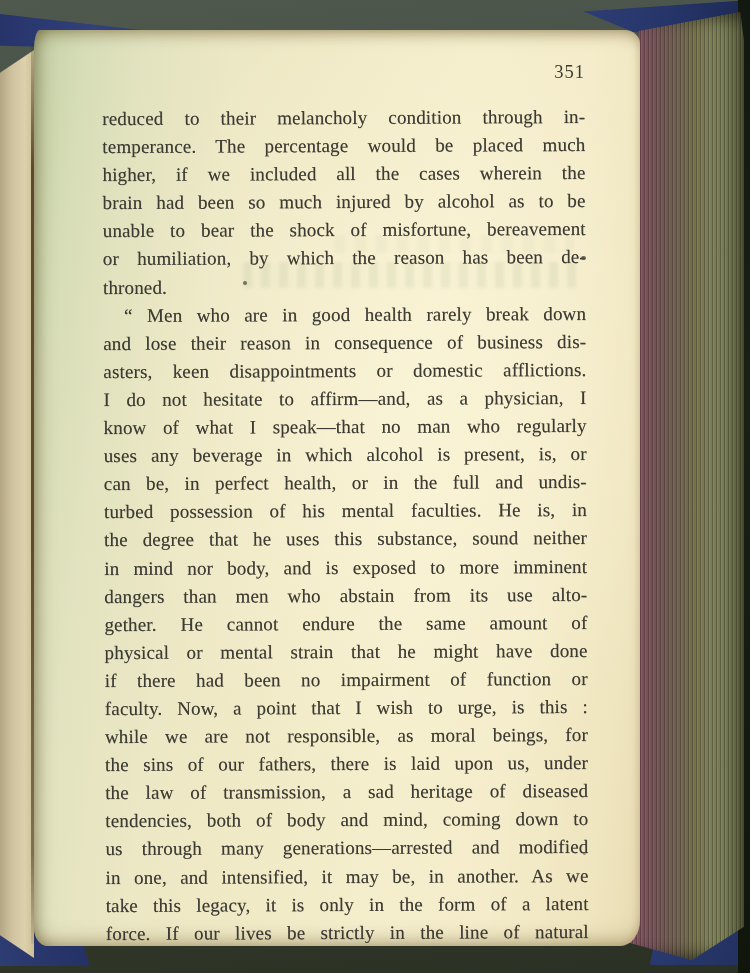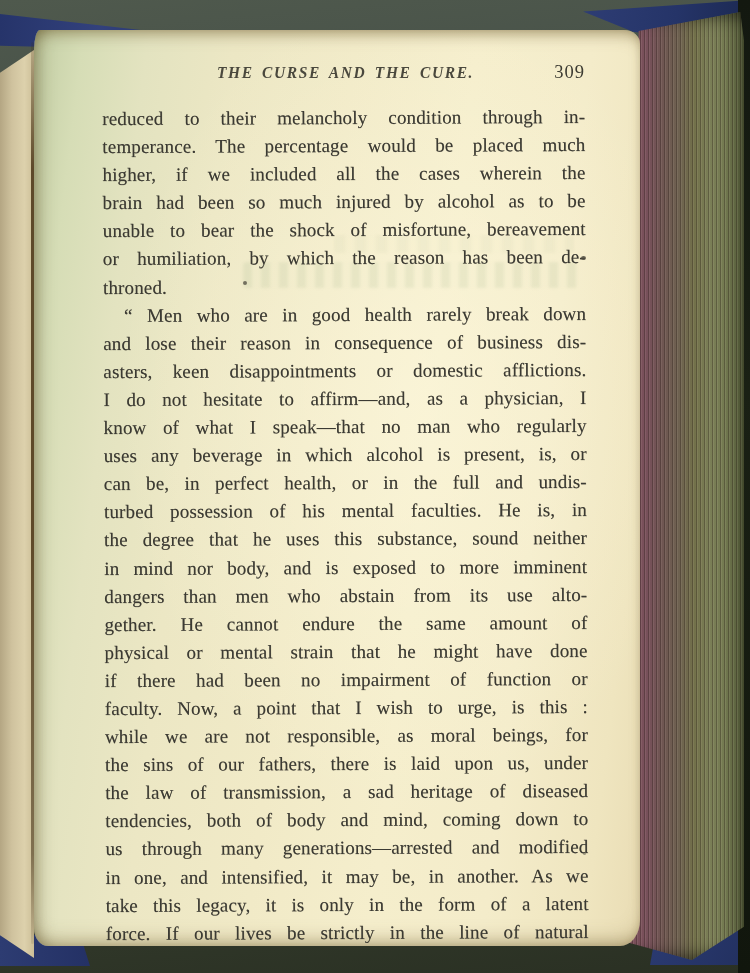--- a/index.html
+++ b/index.html
@@ -142,22 +142,21 @@
   <div class="page-stack"></div>
   <div class="facing-page"></div>
   <div class="gutter-line"></div>
 
   <div class="page">
 
     <div class="bleed-1"></div>
     <div class="bleed-2"></div>
 
     <div class="running-head">
-      <span class="head-title">THE CURSE AND THE CURE.</span>
-      <span class="page-number">309</span>
+      <span class="page-number">351</span>
     </div>
 
     <div class="text-block">
         <div class="line">reduced to their melancholy condition through in-</div>
         <div class="line">temperance.  The percentage would be placed much</div>
         <div class="line">higher, if we included all the cases wherein the</div>
         <div class="line">brain had been so much injured by alcohol as to be</div>
         <div class="line">unable to bear the shock of misfortune, bereavement</div>
         <div class="line">or humiliation, by which the reason has been de-</div>
         <div class="line par-end">throned.</div>

